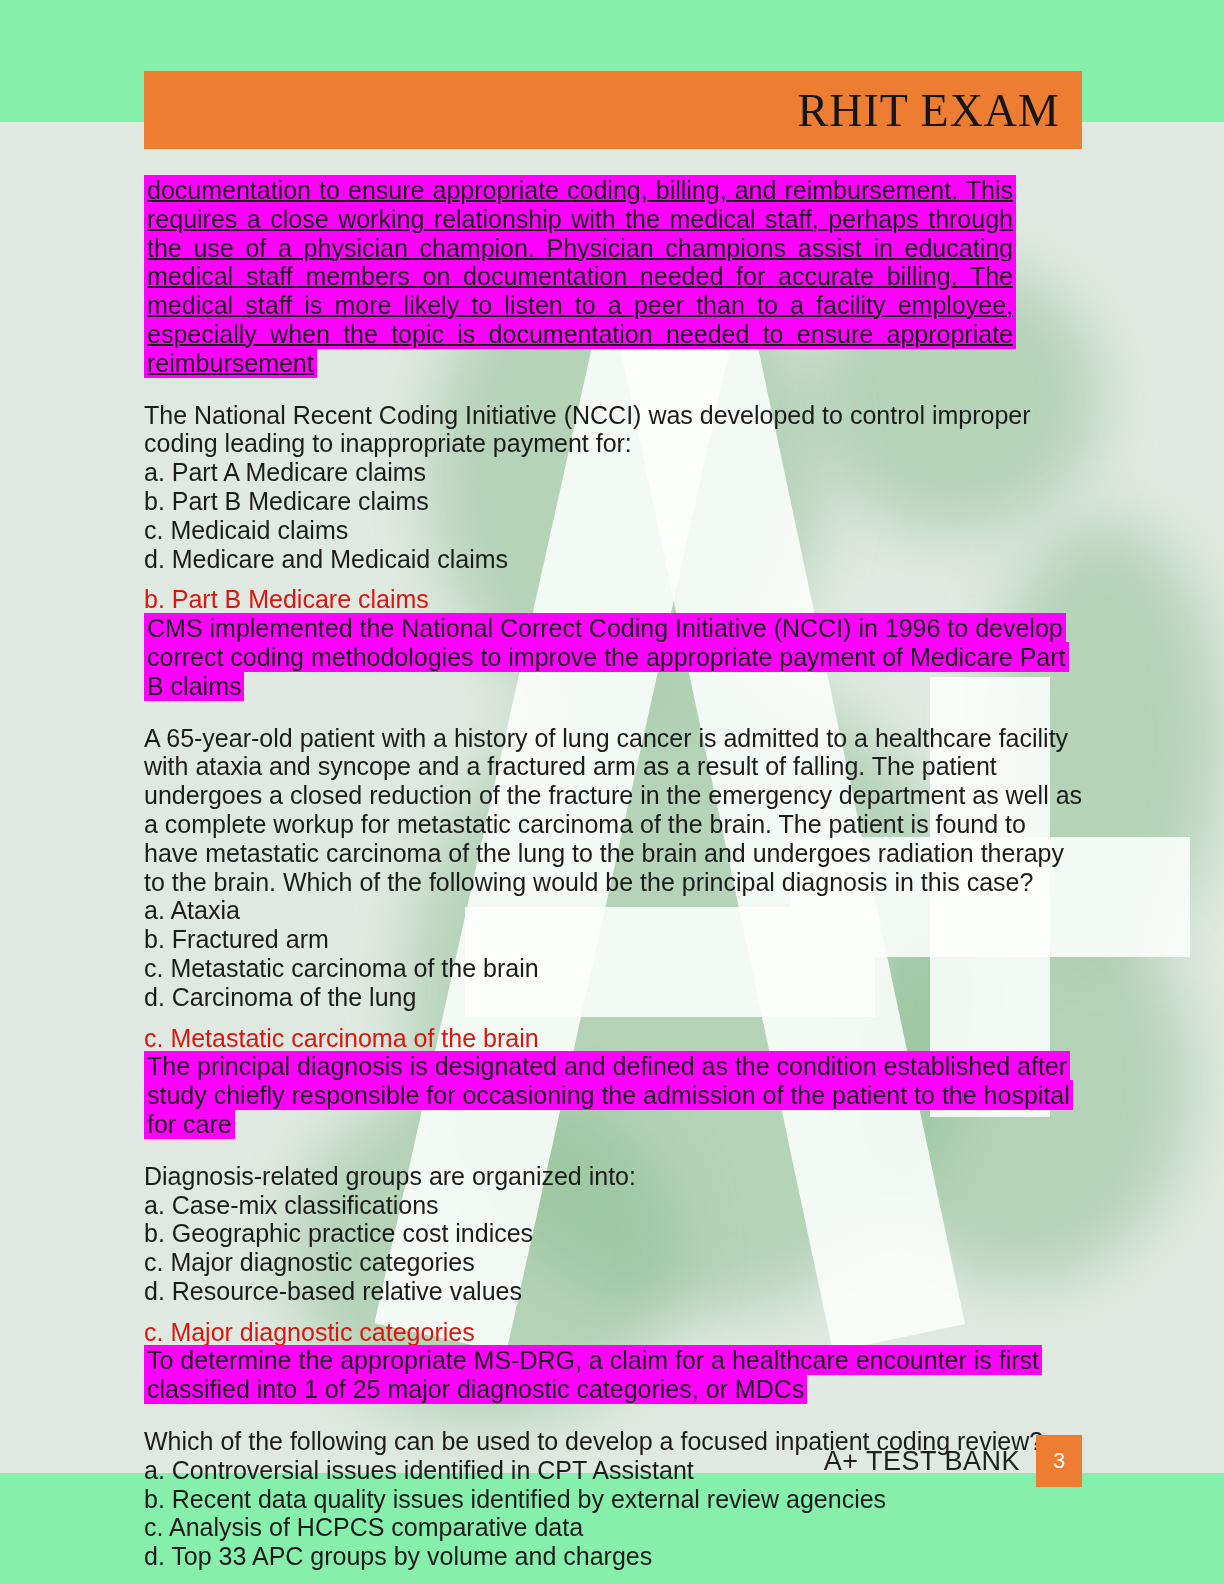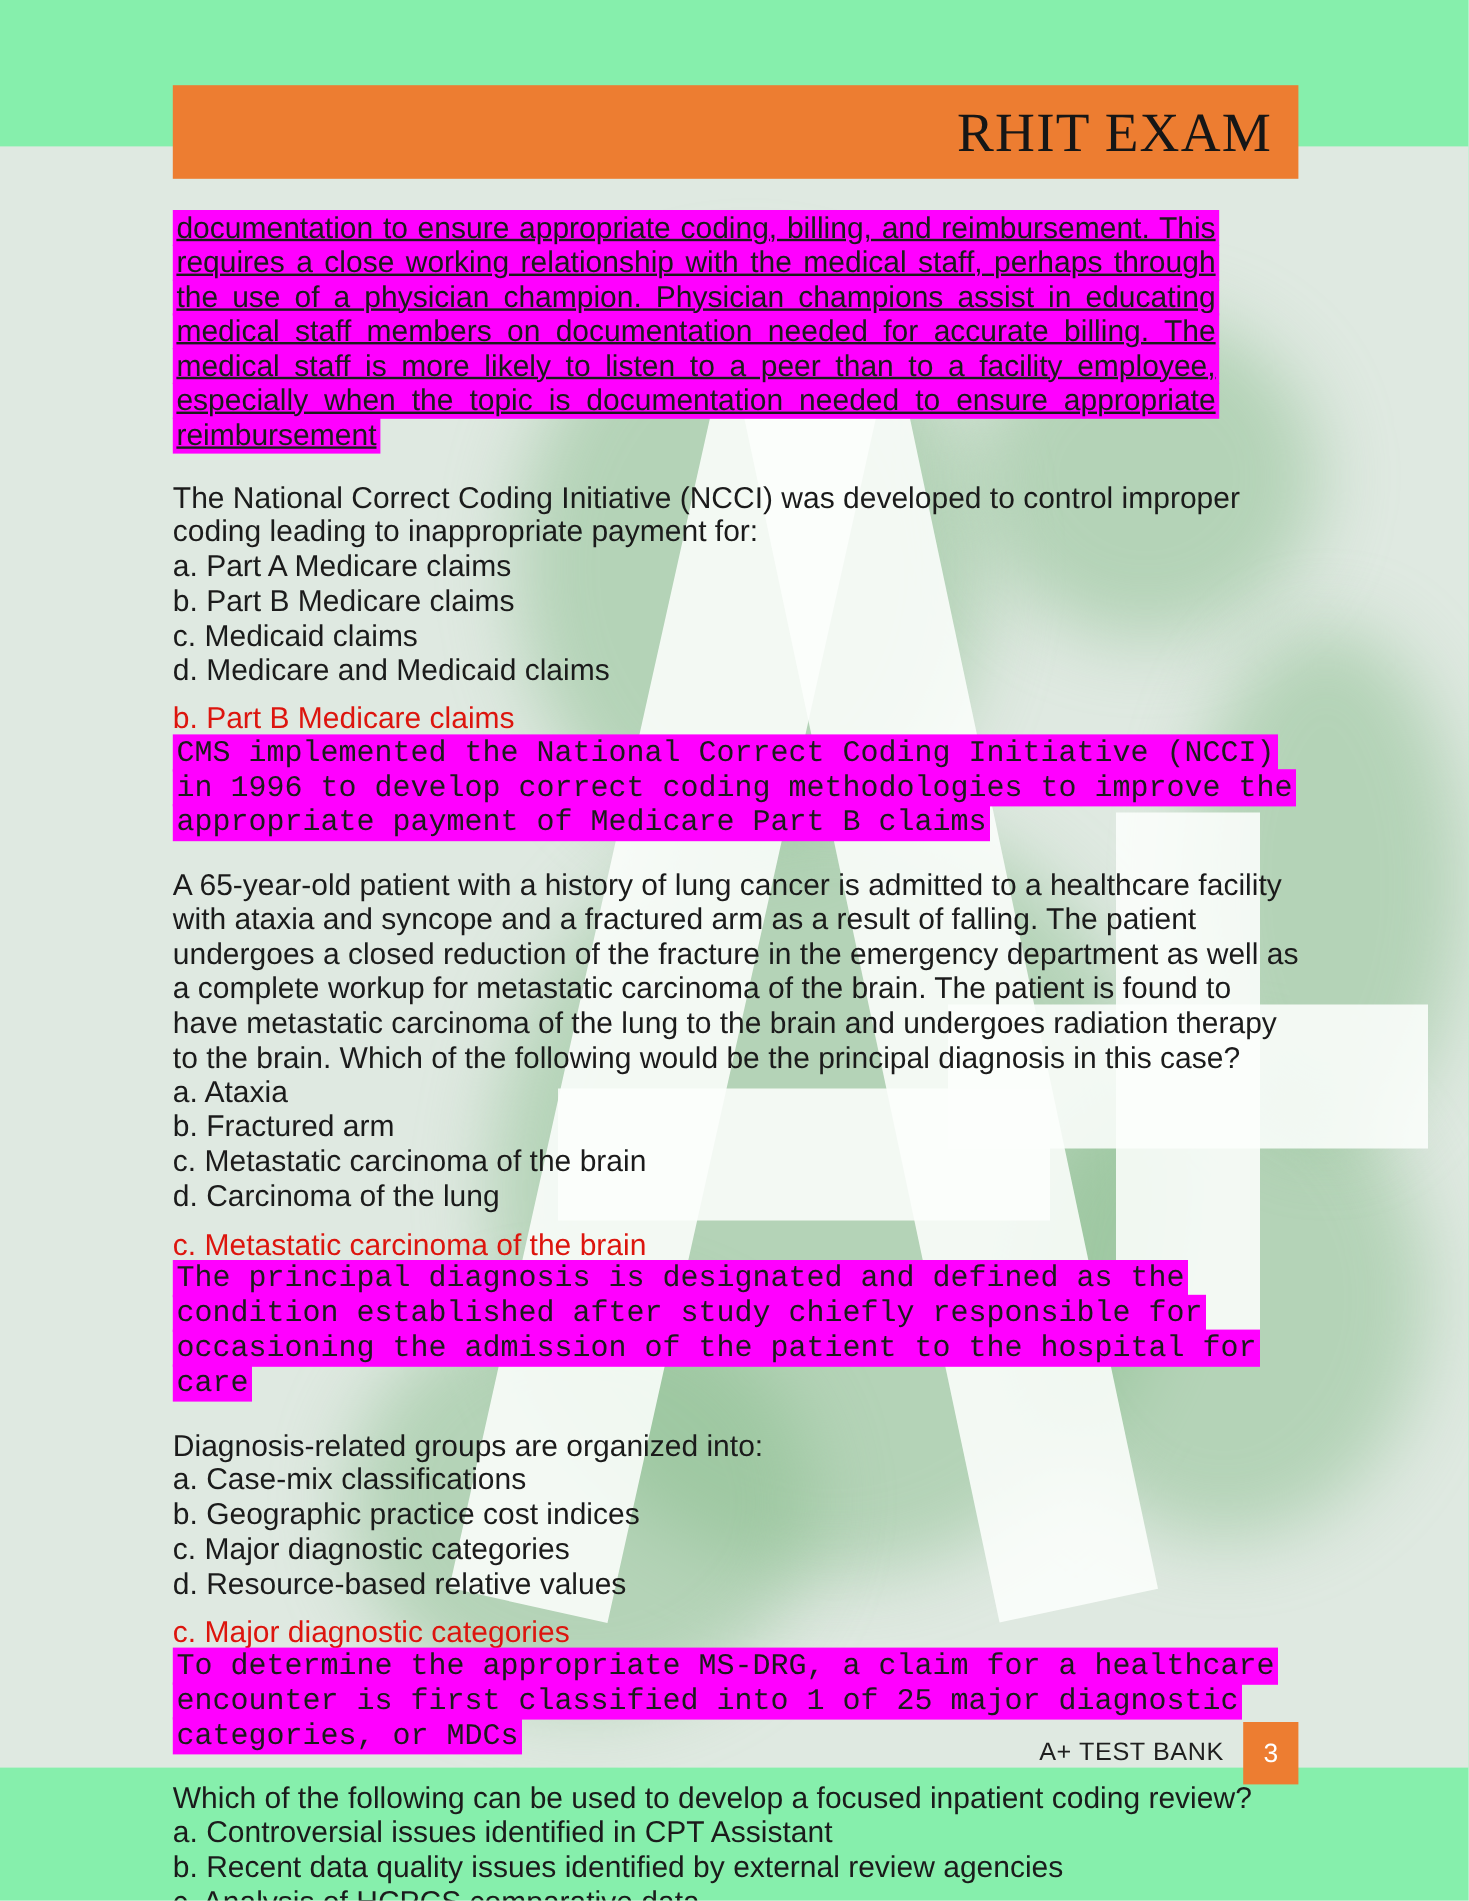--- a/index.html
+++ b/index.html
@@ -47,28 +47,28 @@
     background:#ff00ff;
     padding:1px 3px;
     -webkit-box-decoration-break:clone; box-decoration-break:clone;
   }
   .hl-underline { text-decoration:underline; text-decoration-thickness:1.5px; }
   .qa { margin-top:23px; }
   .q-text { margin:0; }
   .option-line { }
   .answer-block { margin-top:12px; }
   .answer-red { color:#dd150e; }
-  .expl { margin:0;font-family:Liberation Mono, monospace; }
+  .expl { margin:0; }
 
   
   .footer {
     position:absolute; left:144px; top:1435px; width:938px; height:52px;
     display:flex; justify-content:flex-end; align-items:center; gap:16px;
   }
-  .footer-brand { font-size:21px; letter-spacing:0.5px; color:#1f1f1f; line-height:52px; }
+  .footer-brand { font-size:27px; letter-spacing:0.5px; color:#1f1f1f; line-height:52px; }
   .page-box {
     width:46px; height:52px; background:#ed7d31;
     display:flex; align-items:center; justify-content:center;
   }
   .page-box span { color:#ffffff; font-size:22px; }
 </style>
 </head>
 <body>
 
 <div class="page">
@@ -93,21 +93,21 @@
 
   <div class="banner">
     <h1>RHIT EXAM</h1>
   </div>
 
   <div class="content">
     <p class="intro"><span class="hl hl-underline">documentation to ensure appropriate coding, billing, and reimbursement. This requires a close working relationship with the medical staff, perhaps through the use of a physician champion. Physician champions assist in educating medical staff members on documentation needed for accurate billing. The medical staff is more likely to listen to a peer than to a facility employee, especially when the topic is documentation needed to ensure appropriate reimbursement</span></p>
 
     <div>
   <div class="qa">
-    <p class="q-text">The National Correct Coding Initiative (NCCI) was developed to control improper coding leading to inappropriate payment for:</p>
+    <p class="q-text">The National Recent Coding Initiative (NCCI) was developed to control improper coding leading to inappropriate payment for:</p>
     <div>
             <div class="option-line">a. Part A Medicare claims</div>
             <div class="option-line">b. Part B Medicare claims</div>
             <div class="option-line">c. Medicaid claims</div>
             <div class="option-line">d. Medicare and Medicaid claims</div>
           </div>
     <div class="answer-block">
       <div class="answer-red">b. Part B Medicare claims</div>
       <p class="expl"><span class="hl">CMS implemented the National Correct Coding Initiative (NCCI) in 1996 to develop correct coding methodologies to improve the appropriate payment of Medicare Part B claims</span></p>
     </div>

